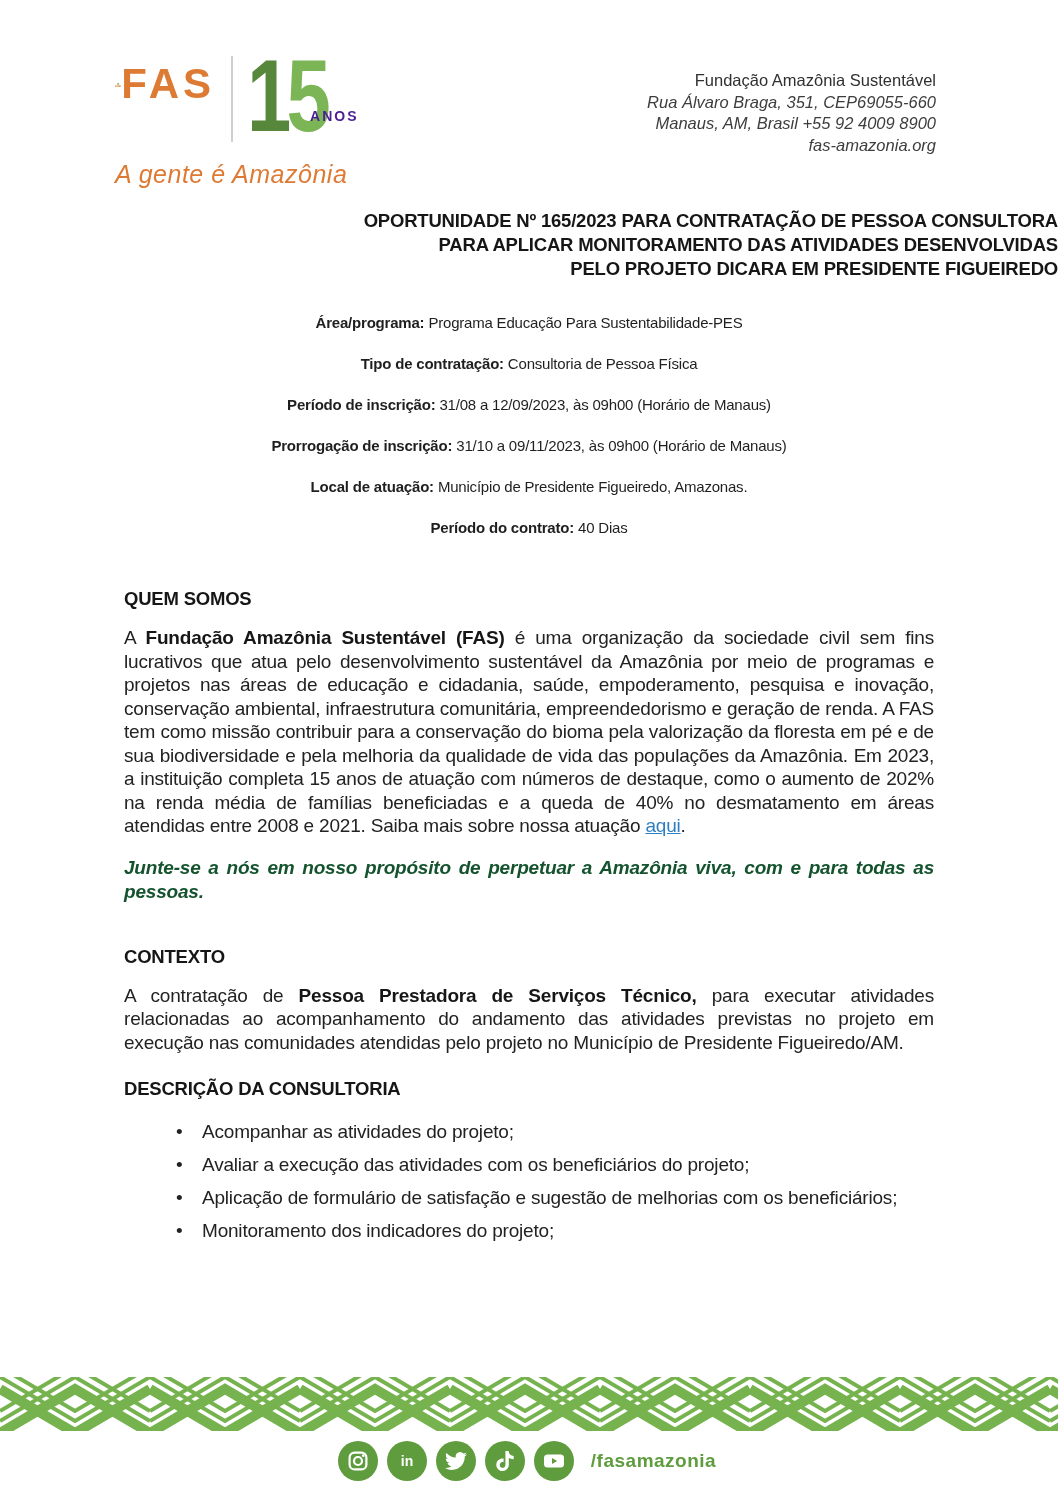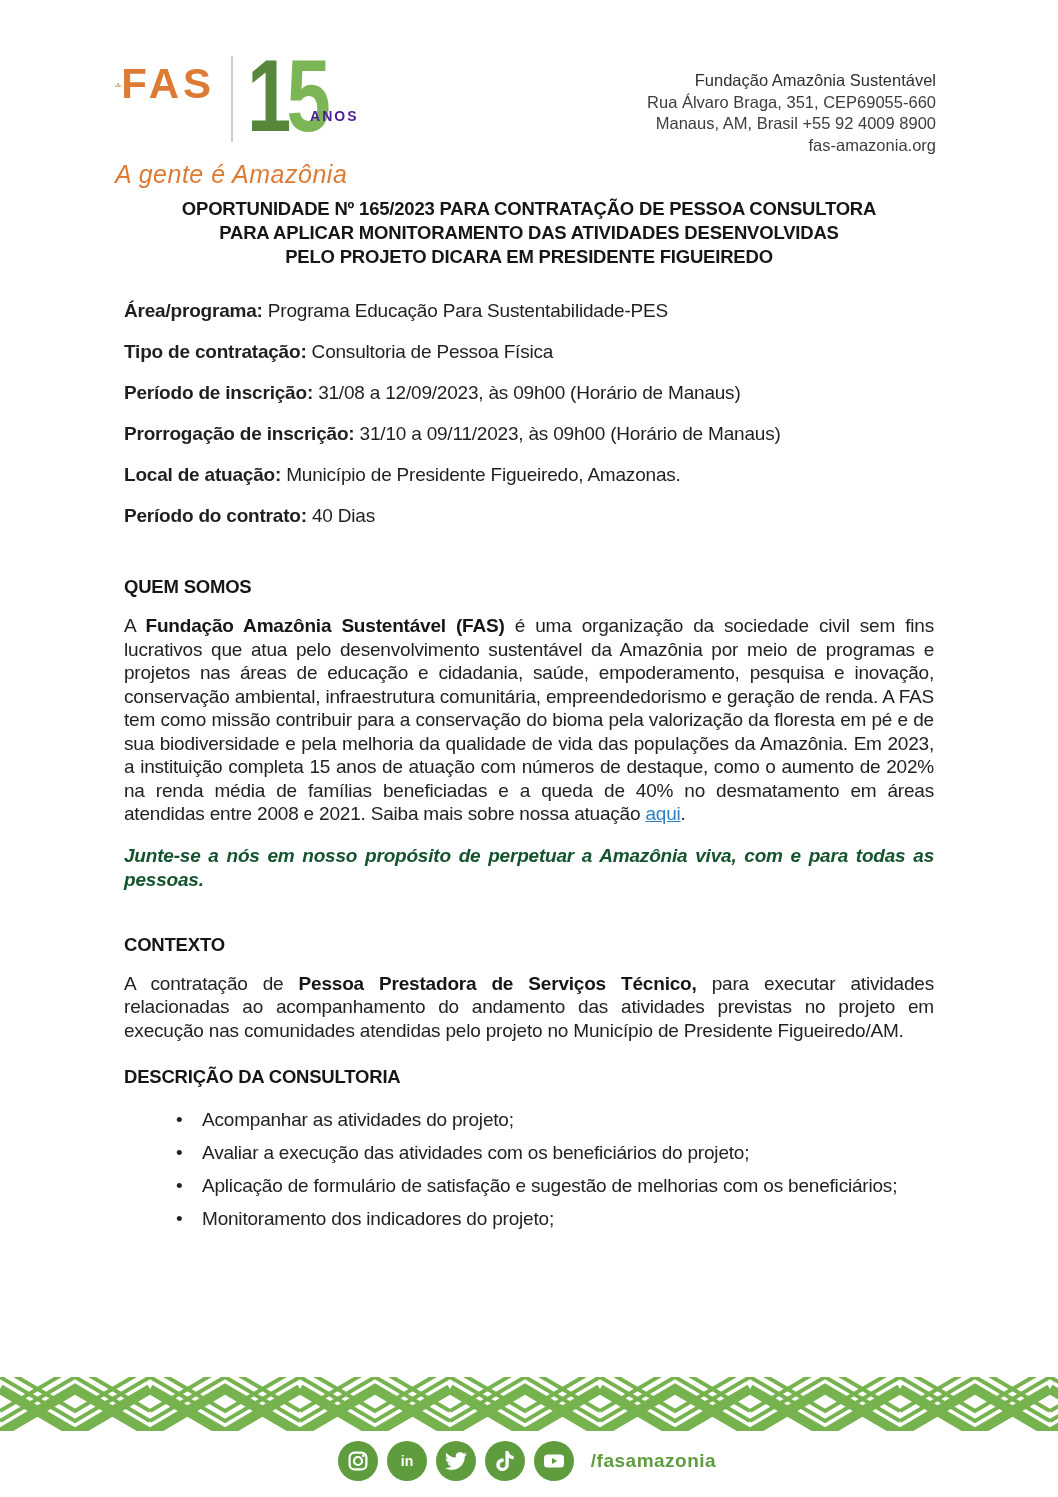--- a/index.html
+++ b/index.html
@@ -37,33 +37,33 @@
   .anos-label {
     position:absolute; right:-4px; top:56px;
     font-size:14px; font-weight:bold; color:#4c1d95; letter-spacing:2px;
   }
   .tagline {
     margin-top:14px; font-size:25px; font-style:italic;
     color:#dd7a33; letter-spacing:0.5px;
   }
   .contact { text-align:right; margin-top:18px; font-size:16.5px; line-height:21.5px; color:#3d3d3d; }
   .contact .c1 { font-weight:400; color:#303030; }
-  .contact .ital { }
+  .contact .ital { font-style:italic; }
 
   
   .doc-title {
-    margin-top:8px; text-align:center;
+    margin-top:20px; text-align:right;
     font-weight:bold; font-size:18.5px; line-height:24px; color:#161616;
     letter-spacing:-0.2px;
   }
 
   
   .content { padding:0 124px; letter-spacing:-0.2px; }
   .fields { margin-top:30px; }
-  .field-row { font-size:19px; line-height:24px; margin-bottom:17px; }
+  .field-row { font-size:15px; line-height:24px; margin-bottom:17px;text-align:center; }
   .field-label { font-weight:bold; }
   .section-heading {
     font-weight:bold; font-size:18.5px; color:#161616; letter-spacing:-0.2px;
   }
   .h-quem { margin-top:48px; }
   .para {
     margin-top:16px; font-size:19px; line-height:23.5px;
     text-align:justify; color:#222222;
   }
   .para b { color:#161616; }

